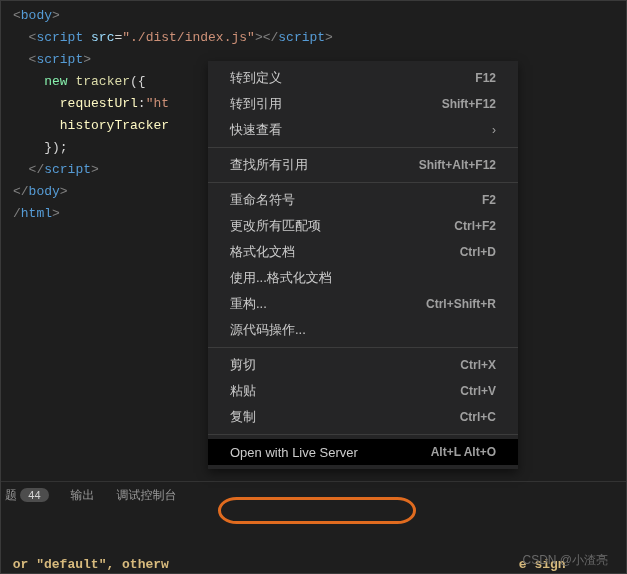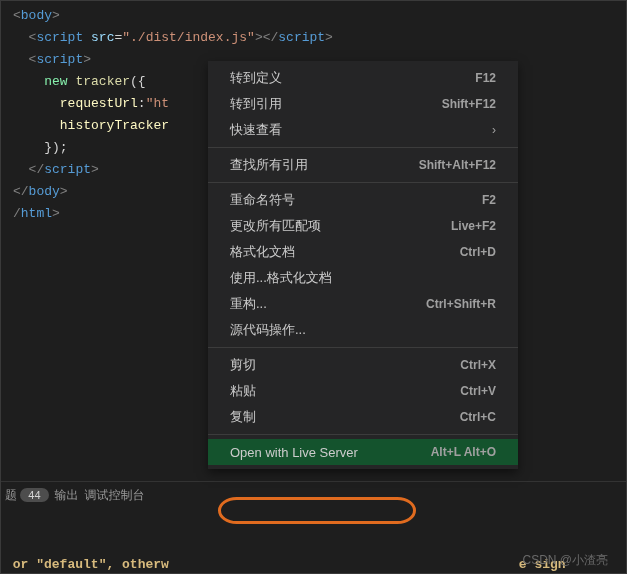--- a/index.html
+++ b/index.html
@@ -45,21 +45,21 @@
   }
   .menu-item {
     display: flex;
     justify-content: space-between;
     align-items: center;
     padding: 5px 22px;
     height: 26px;
     cursor: default;
   }
   .menu-item.highlight {
-    background: #14532d;
+    background: #000000;
     gap: 16px;
   }
   .menu-shortcut {
     color: #a0a0a0;
     font-size: 12px;
     font-weight: bold;
   }
   .menu-sep {
     height: 1px;
     background: #3c3c3c;
@@ -80,21 +80,21 @@
   .terminal-header {
     position: absolute;
     left: 0;
     bottom: 64px;
     width: 100%;
     height: 28px;
     background: #1e1e1e;
     border-top: 1px solid #333;
     display: flex;
     align-items: center;
-    gap: 6px;
+    gap: 22px;
     padding-left: 4px;
     font-family: -apple-system, "Segoe UI", "Microsoft YaHei", sans-serif;
     font-size: 12px;
     color: #9a9a9a;
   }
   .tab-badge {
     background: #4d4d4d;
     border-radius: 10px;
     padding: 1px 8px;
     color: #d4d4d4;
@@ -157,21 +157,21 @@
       <span>查找所有引用</span>
       <span class="menu-shortcut">Shift+Alt+F12</span>
     </div>
     <div class="menu-sep"></div>
     <div class="menu-item">
       <span>重命名符号</span>
       <span class="menu-shortcut">F2</span>
     </div>
     <div class="menu-item">
       <span>更改所有匹配项</span>
-      <span class="menu-shortcut">Live+F2</span>
+      <span class="menu-shortcut">Ctrl+F2</span>
     </div>
     <div class="menu-item">
       <span>格式化文档</span>
       <span class="menu-shortcut">Ctrl+D</span>
     </div>
     <div class="menu-item">
       <span>使用...格式化文档</span>
       <span class="menu-shortcut"></span>
     </div>
     <div class="menu-item">

